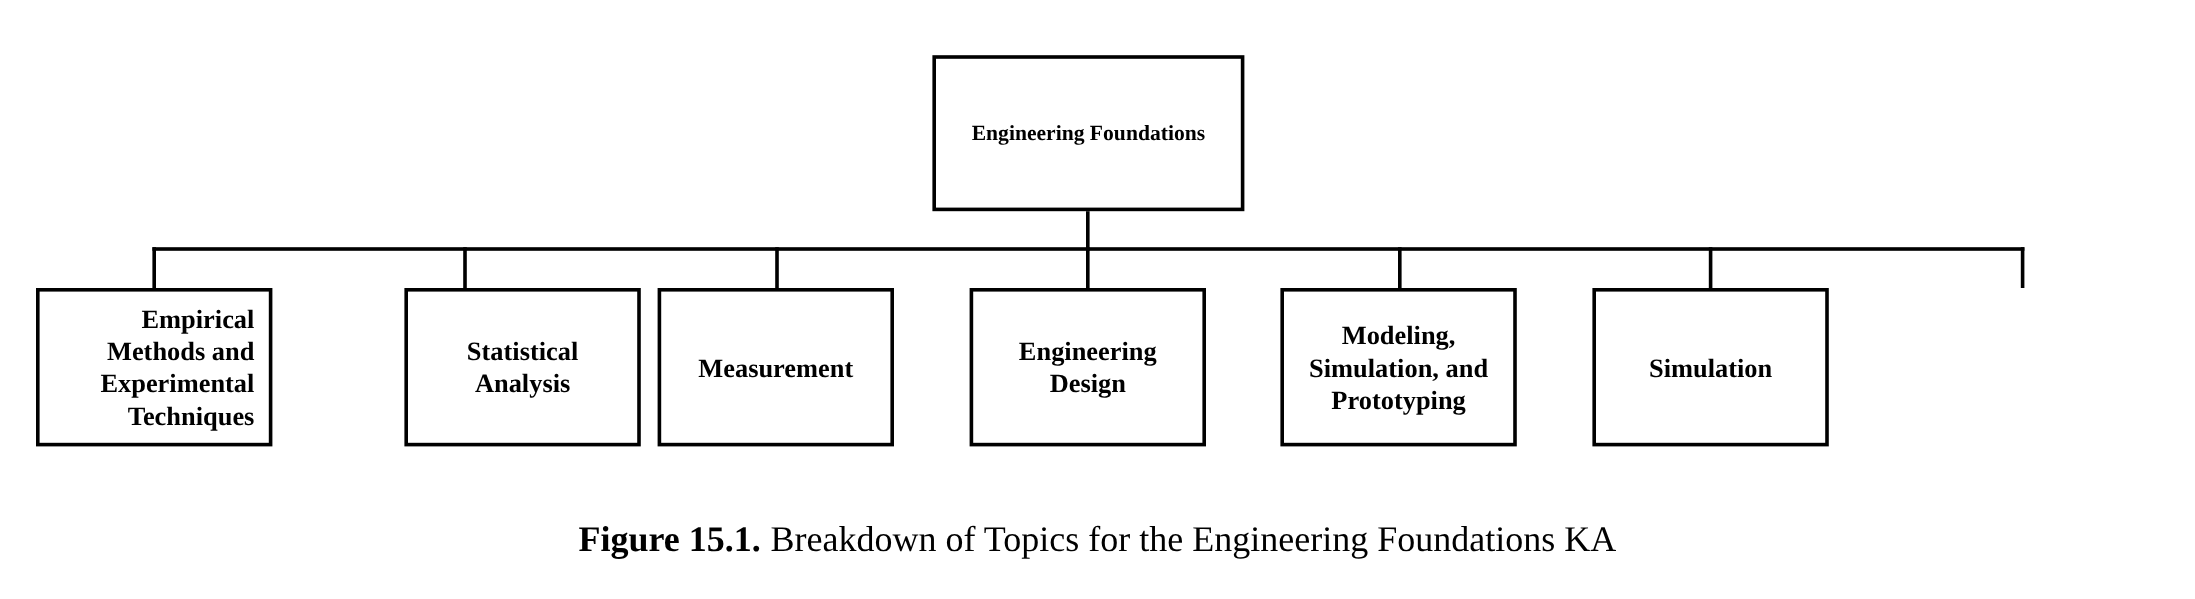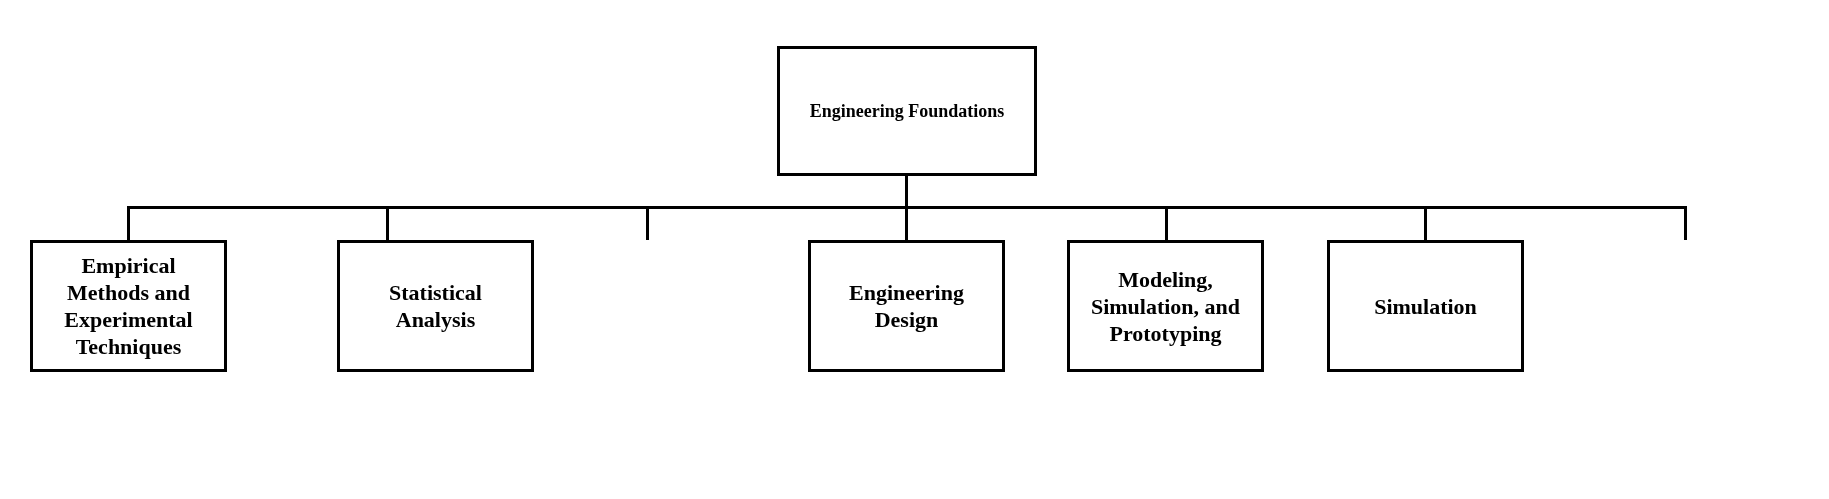--- a/index.html
+++ b/index.html
@@ -42,20 +42,24 @@
   <div class="conn v" style="left:905px; top:176px; height:33px;"></div>
   <div class="conn h" style="left:127px; top:206px; width:1560px;"></div>
   <div class="conn v" style="left:127px;  top:206px; height:34px;"></div>
   <div class="conn v" style="left:386px;  top:206px; height:34px;"></div>
   <div class="conn v" style="left:646px;  top:206px; height:34px;"></div>
   <div class="conn v" style="left:905px;  top:206px; height:34px;"></div>
   <div class="conn v" style="left:1165px; top:206px; height:34px;"></div>
   <div class="conn v" style="left:1424px; top:206px; height:34px;"></div>
   <div class="conn v" style="left:1684px; top:206px; height:34px;"></div>
 
-  <div class="node child" style="left:30px;">Empirical Methods and Experimental Techniques</div>
+  <div class="node child" style="left:30px;text-align:right;">Empirical Methods and Experimental Techniques</div>
   <div class="node child" style="left:289px;margin-left:48px;">Statistical Analysis</div>
+  <div class="node child" style="left:548px;">Measurement</div>
   <div class="node child" style="left:808px;">Engineering Design</div>
   <div class="node child" style="left:1067px;">Modeling, Simulation, and Prototyping</div>
   <div class="node child" style="left:1327px;">Simulation</div>
 
+  <div class="caption">
+    <span class="b">Figure 15.1.</span><span class="t">Breakdown of Topics for the Engineering Foundations KA</span>
+  </div>
 
 </div>
 
 </body></html>

